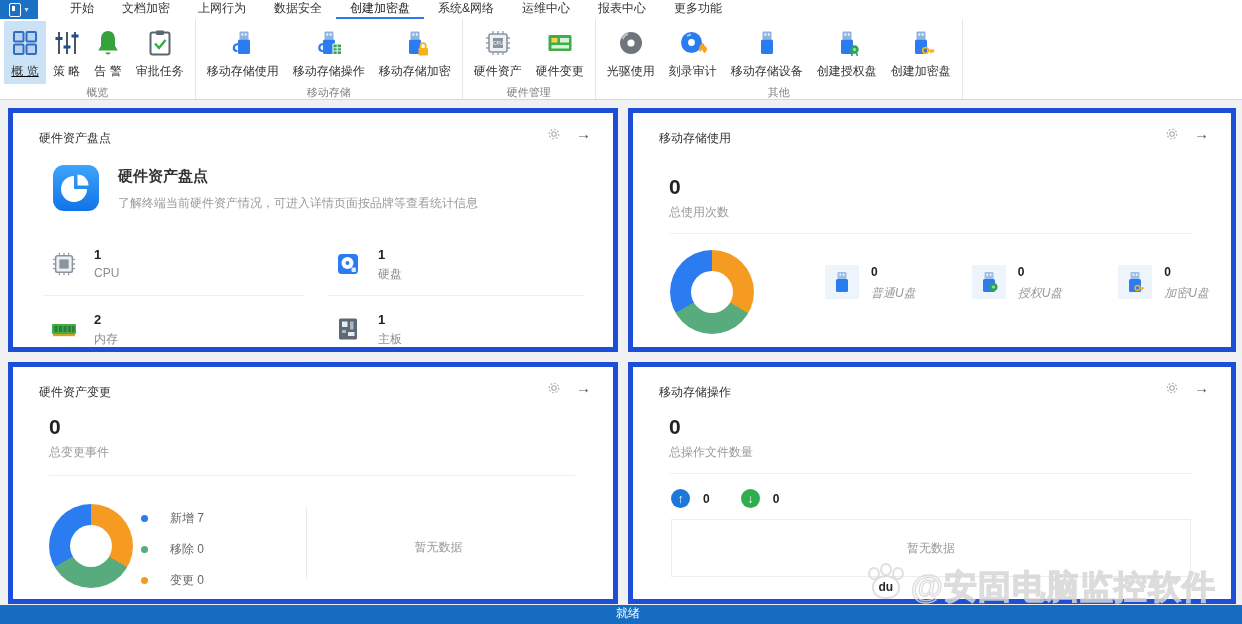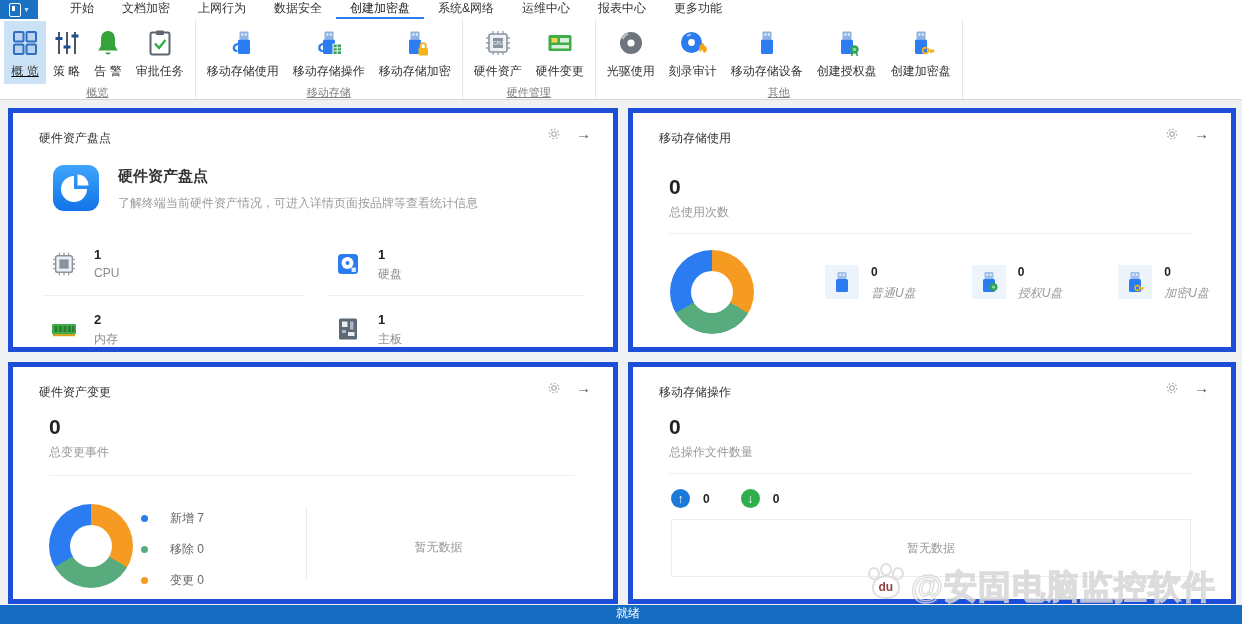--- a/index.html
+++ b/index.html
@@ -20,21 +20,21 @@
   .tab.active{color:#1a1a1a;border-bottom:2px solid #2b7cf0;}
   
   .ribbon{position:absolute;left:0;top:19px;width:1242px;height:81px;background:#fff;
     border-bottom:1px solid #d7d7d7;display:flex;box-sizing:border-box;}
   .rgroup{display:flex;flex-direction:column;border-right:1px solid #e6e6e6;padding:0 2px;}
   .ritems{flex:1;display:flex;align-items:flex-start;padding:2px 2px 0 2px;}
   .ritem{display:flex;flex-direction:column;align-items:center;padding:5px 7px 4px 7px;cursor:pointer;border-radius:1px;}
   .ritem.active{background:#cbe2f6;text-decoration:underline;}
   .ricon{height:34px;display:flex;align-items:center;justify-content:center;}
   .rlabel{font-size:12px;color:#333;margin-top:3px;white-space:nowrap;}
-  .rgroup-label{text-align:center;font-size:11px;color:#7f7f7f;padding:1px 0 5px 0;text-decoration:underline;}
+  .rgroup-label{text-align:center;font-size:11px;color:#7f7f7f;padding:1px 0 5px 0;}
   .ribbon-fill{flex:1;}
   
   .content{position:absolute;left:0;top:100px;width:1242px;height:505px;background:#f0f1f2;}
   .card{position:absolute;background:#fff;border:5px solid #1d4ed8;box-sizing:border-box;}
   #card-inventory{left:8px;top:8px;width:610px;height:244px;}
   #card-usage{left:628px;top:8px;width:608px;height:244px;}
   #card-change{left:8px;top:262px;width:610px;height:242px;}
   #card-ops{left:628px;top:262px;width:608px;height:242px;}
   .card-header{position:absolute;left:26px;top:17px;font-size:12px;color:#333;}
   .card-actions{position:absolute;right:22px;top:13px;display:flex;align-items:center;gap:15px;}
@@ -87,21 +87,21 @@
   
   .statusbar{position:absolute;left:0;top:605px;width:1242px;height:19px;background:#166cc1;
         display:flex;align-items:center;justify-content:space-between;color:#fff;font-size:12px;flex-direction:column;}
   .sb-left{margin-left:14px;}
   .sb-right{margin-right:10px;display:flex;align-items:center;gap:9px;cursor:pointer;}
   .sb-down{color:#49b94f;font-weight:bold;font-size:13px;line-height:1;}
   
   .watermark{position:absolute;right:26px;bottom:21px;display:flex;align-items:flex-end;gap:5px;z-index:6;pointer-events:none;opacity:.85;}
   .paw{position:relative;width:38px;height:40px;}
   .paw .pad{position:absolute;left:4px;top:12px;width:24px;height:20px;border:2px solid #dadada;border-radius:50% 50% 45% 45%;
-        display:flex;align-items:center;justify-content:center;font-size:12px;color:#7f1d1d;font-weight:bold;}
+        display:flex;align-items:center;justify-content:center;font-size:12px;color:#000000;font-weight:bold;}
   .paw .toe{position:absolute;width:8px;height:9px;border:2px solid #dadada;border-radius:50%;}
   .paw .t1{left:0;top:4px;} .paw .t2{left:12px;top:0;} .paw .t3{left:24px;top:4px;}
   .wm-text{font-size:33px;font-weight:bold;letter-spacing:1px;color:rgba(255,255,255,.22);
         -webkit-text-stroke:1.3px #d6d6d6;white-space:nowrap;line-height:1;}
 </style>
 </head>
 <body>
 
 <div class="menubar">
   <div class="appbtn">

